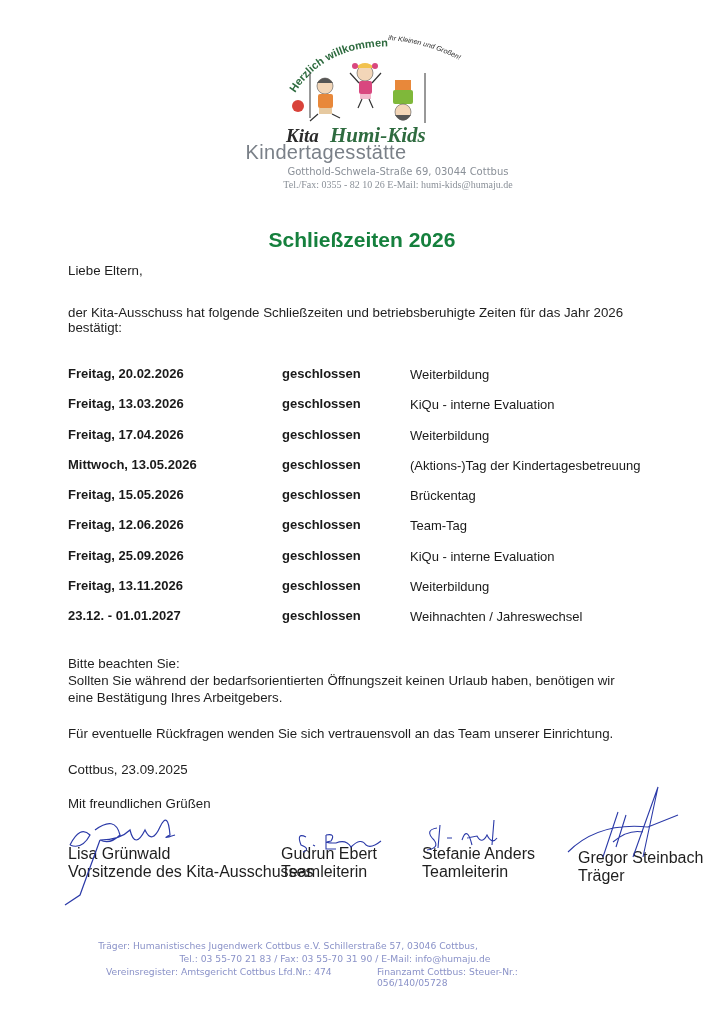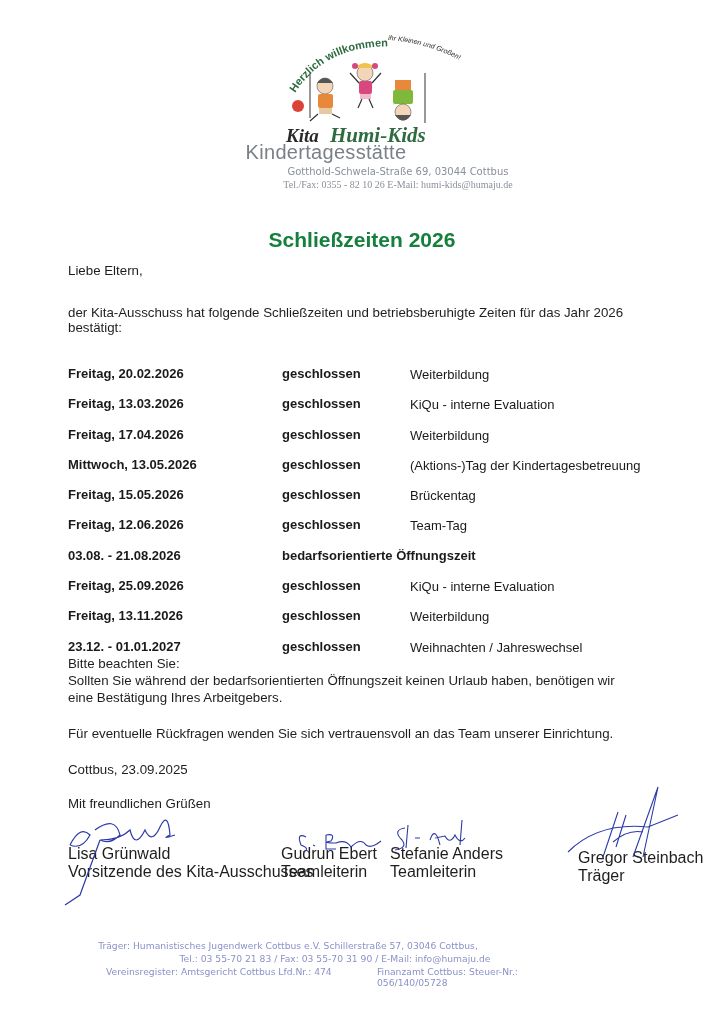--- a/index.html
+++ b/index.html
@@ -113,25 +113,20 @@
     <span class="date">Freitag, 15.05.2026</span>
     <span class="status">geschlossen</span>
     <span class="reason">Brückentag</span>
   </div>
   <div class="row">
     <span class="date">Freitag, 12.06.2026</span>
     <span class="status">geschlossen</span>
     <span class="reason">Team-Tag</span>
   </div>
   <div class="row">
-    <span class="date">03.08. - 21.08.2026</span>
-    <span class="status">bedarfsorientierte Öffnungszeit</span>
-    <span class="reason"></span>
-  </div>
-  <div class="row">
     <span class="date">Freitag, 25.09.2026</span>
     <span class="status">geschlossen</span>
     <span class="reason">KiQu - interne Evaluation</span>
   </div>
   <div class="row">
     <span class="date">Freitag, 13.11.2026</span>
     <span class="status">geschlossen</span>
     <span class="reason">Weiterbildung</span>
   </div>
   <div class="row">
@@ -155,21 +150,21 @@
   <div>Lisa Grünwald</div>
   <div>Vorsitzende des Kita-Ausschusses</div>
 </div>
 <div class="sig" style="left:281px; top:845px;">
   <svg width="100" height="40" style="left:10px; top:-18px;">
     <path d="M15,10 Q5,5 10,18 Q20,22 12,25 M22,18 L24,19 M35,8 L35,22 L45,22 M35,8 Q45,6 40,14 Q30,16 45,16 Q55,12 60,20 Q70,10 75,18 Q80,22 90,14" fill="none" stroke="#2b3aa8" stroke-width="1.1"></path>
   </svg>
   <div>Gudrun Ebert</div>
   <div>Teamleiterin</div>
 </div>
-<div class="sig" style="left:390px; top:845px;">
+<div class="sig" style="left:422px; top:845px;">
   <svg width="90" height="40" style="left:0px; top:-25px;">
     <path d="M15,8 Q2,10 12,20 Q18,28 5,30 M18,5 L16,28 M25,18 L30,18 M40,20 Q45,5 50,25 M45,18 L55,16 Q60,25 65,15 Q70,25 75,18 M72,0 L70,25" fill="none" stroke="#2b3aa8" stroke-width="1.1"></path>
   </svg>
   <div>Stefanie Anders</div>
   <div>Teamleiterin</div>
 </div>
 <div class="sig" style="left:538px; top:849px;margin-left:40px;">
   <svg width="140" height="90" style="left:-20px; top:-62px;">
     <path d="M10,65 Q40,35 90,40 L120,28 M45,70 L60,25 M58,60 L68,28 M55,55 Q70,42 85,45 M75,70 L100,0 L85,70" fill="none" stroke="#2b3aa8" stroke-width="1.1"></path>
   </svg>

